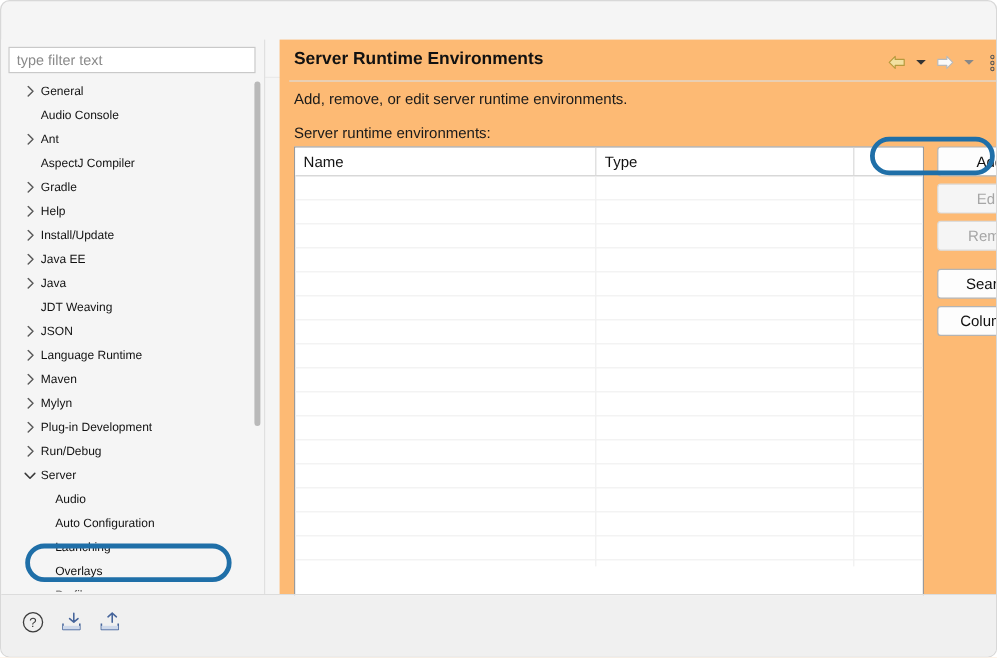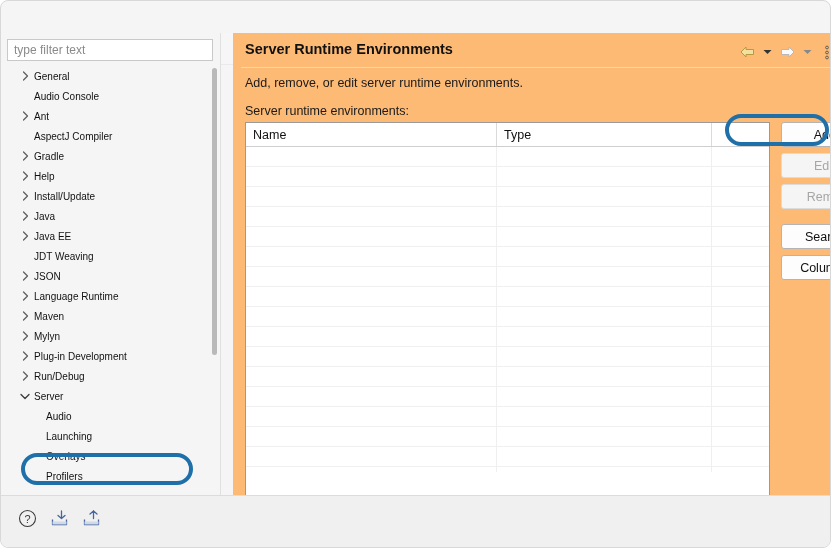--- a/index.html
+++ b/index.html
@@ -329,29 +329,29 @@
               </svg>
             </span>
             <span class="tlabel">Install/Update</span>
           </div>
           <div class="tnode depth1">
             <span class="tarrow">
               <svg width="7" height="10" viewBox="0 0 7 10">
                 <path d="M1.5 1 L5.5 5 L1.5 9" fill="none" stroke="#5b5b5b" stroke-width="1.2" stroke-linecap="round" stroke-linejoin="round"></path>
               </svg>
             </span>
+            <span class="tlabel">Java EE</span>
+          </div>
+          <div class="tnode depth1">
+            <span class="tarrow">
+              <svg width="7" height="10" viewBox="0 0 7 10">
+                <path d="M1.5 1 L5.5 5 L1.5 9" fill="none" stroke="#5b5b5b" stroke-width="1.2" stroke-linecap="round" stroke-linejoin="round"></path>
+              </svg>
+            </span>
             <span class="tlabel">Java</span>
-          </div>
-          <div class="tnode depth1">
-            <span class="tarrow">
-              <svg width="7" height="10" viewBox="0 0 7 10">
-                <path d="M1.5 1 L5.5 5 L1.5 9" fill="none" stroke="#5b5b5b" stroke-width="1.2" stroke-linecap="round" stroke-linejoin="round"></path>
-              </svg>
-            </span>
-            <span class="tlabel">Java EE</span>
           </div>
           <div class="tnode depth1">
             <span class="tarrow"></span>
             <span class="tlabel">JDT Weaving</span>
           </div>
           <div class="tnode depth1">
             <span class="tarrow">
               <svg width="7" height="10" viewBox="0 0 7 10">
                 <path d="M1.5 1 L5.5 5 L1.5 9" fill="none" stroke="#5b5b5b" stroke-width="1.2" stroke-linecap="round" stroke-linejoin="round"></path>
               </svg>
@@ -401,20 +401,23 @@
           <div class="tnode depth1">
             <span class="tarrow">
               <svg width="10" height="7" viewBox="0 0 10 7">
                 <path d="M1 1.5 L5 5.5 L9 1.5" fill="none" stroke="#3a3a3a" stroke-width="1.3" stroke-linecap="round" stroke-linejoin="round"></path>
               </svg>
             </span>
             <span class="tlabel">Server</span>
           </div>
           <div class="tnode depth2">
             <span class="tlabel">Audio</span>
+          </div>
+          <div class="tnode depth2">
+            <span class="tlabel">Auto Configuration</span>
           </div>
           <div class="tnode depth2">
             <span class="tlabel">Launching</span>
           </div>
           <div class="tnode depth2">
             <span class="tlabel">Overlays</span>
           </div>
           <div class="tnode depth2">
             <span class="tlabel">Profilers</span>
           </div>

